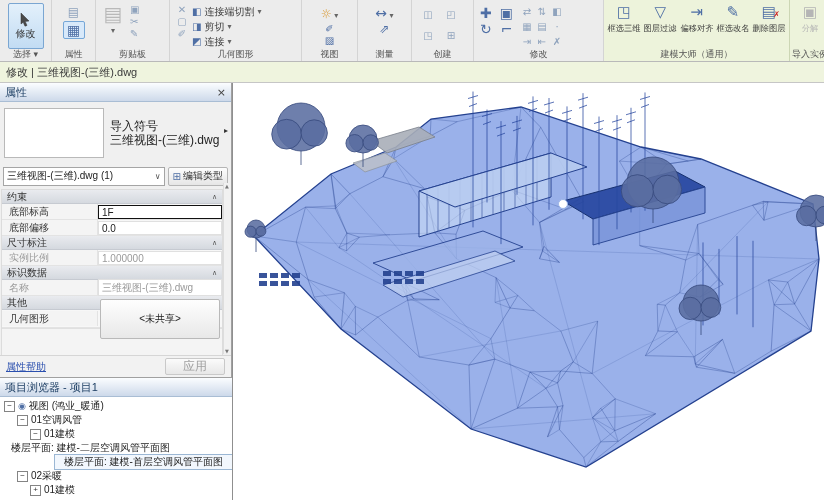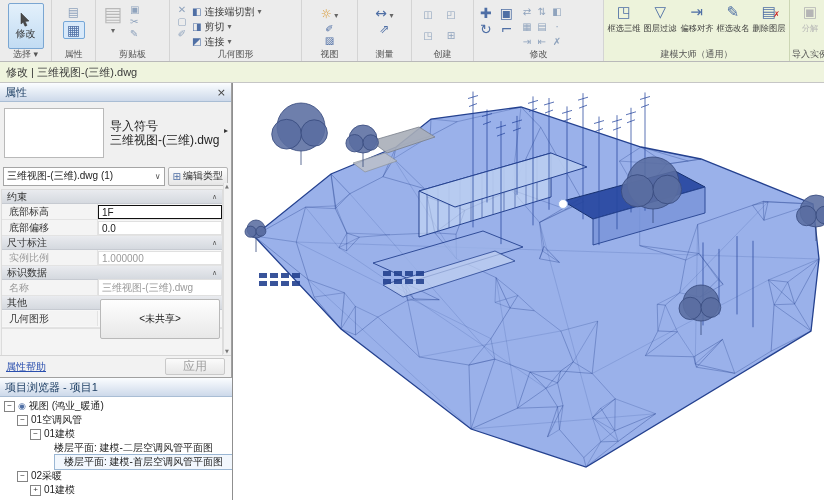--- a/index.html
+++ b/index.html
@@ -327,21 +327,21 @@
         <span class="tlbl">视图 (鸿业_暖通)</span>
       </div>
       <div class="trow" style="padding-left: 17px;">
         <span class="texp">−</span>
         <span class="tlbl">01空调风管</span>
       </div>
       <div class="trow" style="padding-left: 30px;">
         <span class="texp">−</span>
         <span class="tlbl">01建模</span>
       </div>
-      <div class="trow" style="padding-left: 43px;">
+      <div class="trow" style="">
         <span class="texp-ph"></span>
         <span class="tlbl">楼层平面: 建模-二层空调风管平面图</span>
       </div>
       <div class="trow tsel" style="padding-left: 43px;">
         <span class="texp-ph"></span>
         <span class="tlbl">楼层平面: 建模-首层空调风管平面图</span>
       </div>
       <div class="trow" style="padding-left: 17px;">
         <span class="texp">−</span>
         <span class="tlbl">02采暖</span>

